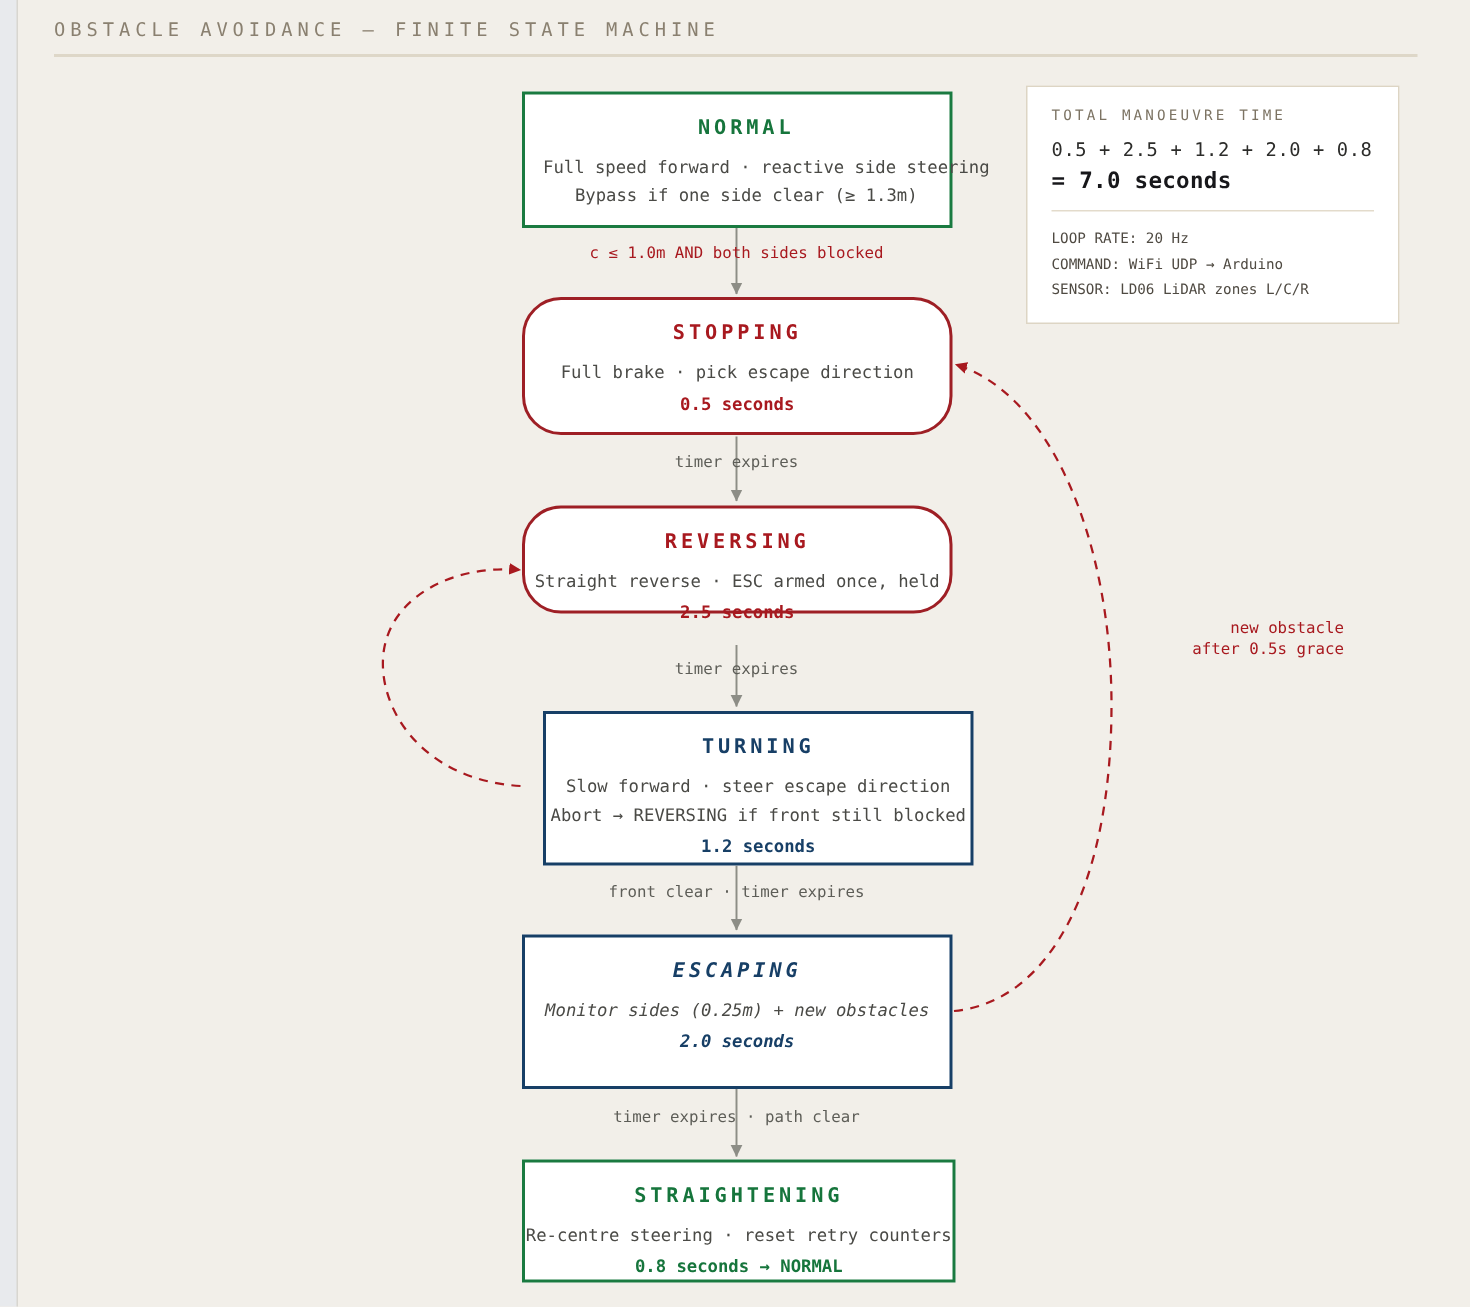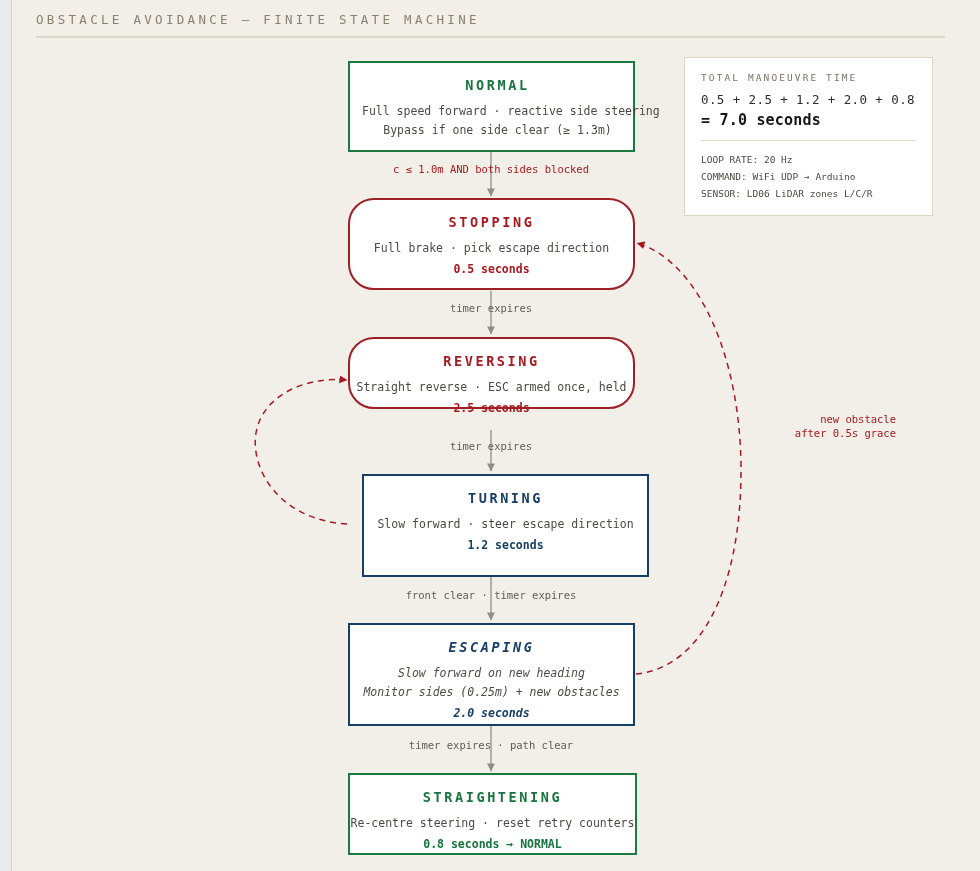--- a/index.html
+++ b/index.html
@@ -203,26 +203,26 @@
 
   <div class="state red" style="left:348px; top:337px; width:287px; height:72px;">
     <div class="st-name">REVERSING</div>
     <div class="st-line">Straight reverse · ESC armed once, held</div>
     <div class="st-dur">2.5 seconds</div>
   </div>
 
   <div class="state blue" style="left:348px; top:474px; width:287px; height:103px;margin-left:14px;">
     <div class="st-name">TURNING</div>
     <div class="st-line">Slow forward · steer escape direction</div>
+    <div class="st-line">Abort → REVERSING if front still blocked</div>
     <div class="st-dur">1.2 seconds</div>
   </div>
 
   <div class="state blue" style="left:348px; top:623px; width:287px; height:103px;font-style:italic;">
     <div class="st-name">ESCAPING</div>
-    <div class="st-line">Slow forward on new heading</div>
     <div class="st-line">Monitor sides (0.25m) + new obstacles</div>
     <div class="st-dur">2.0 seconds</div>
   </div>
 
   <div class="state green" style="left:348px; top:773px; width:289px; height:82px;">
     <div class="st-name">STRAIGHTENING</div>
     <div class="st-line">Re-centre steering · reset retry counters</div>
     <div class="st-dur">0.8 seconds → NORMAL</div>
   </div>
 

